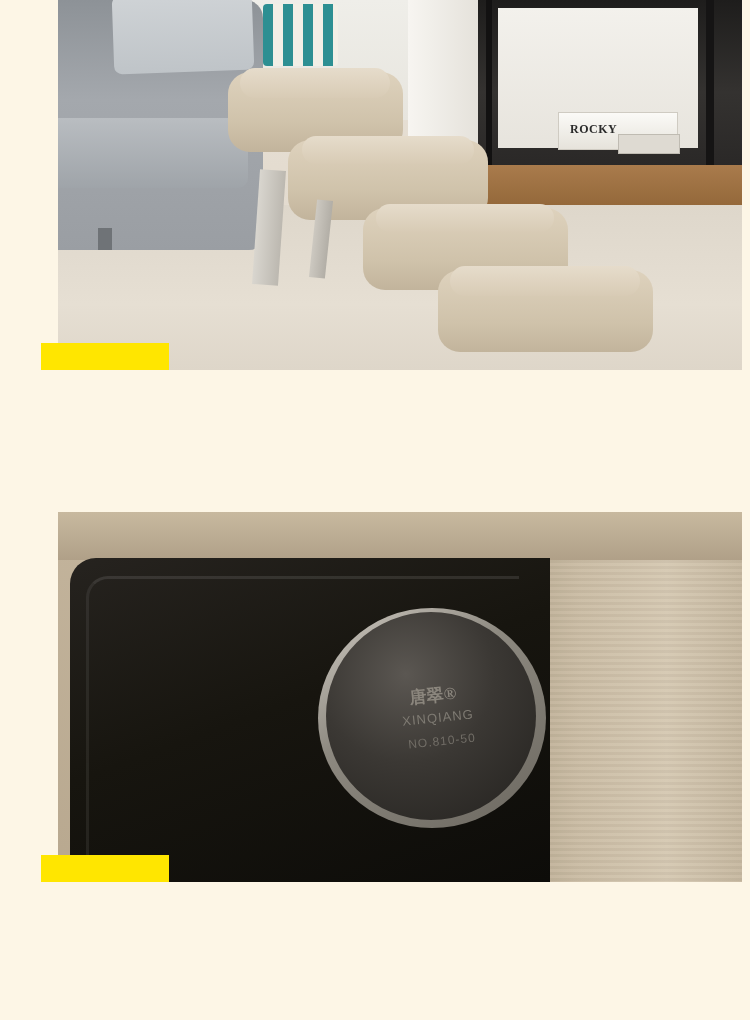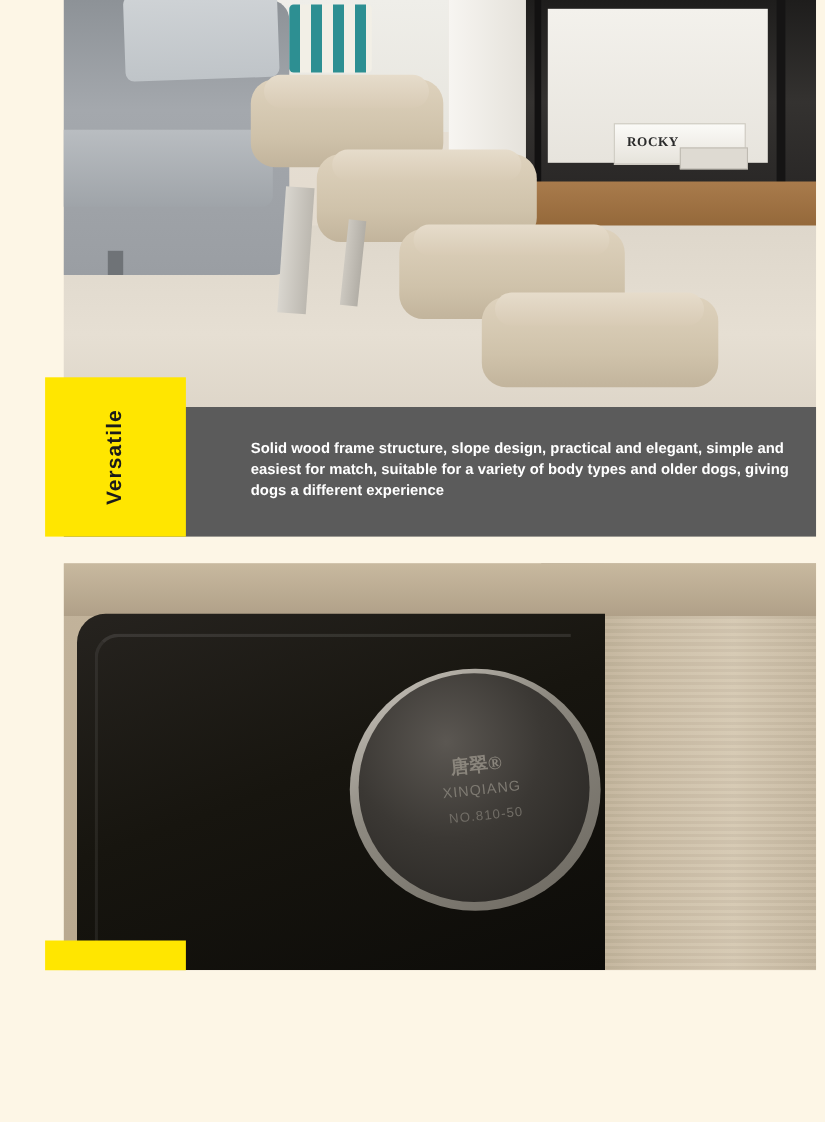--- a/index.html
+++ b/index.html
@@ -344,23 +344,20 @@
         <div class="st-top stt2"></div>
         <div class="st st3"></div>
         <div class="st-top stt3"></div>
         <div class="st st4"></div>
         <div class="st-top stt4"></div>
       </div>
       <div class="p1-woodleg"></div>
       <div class="p1-woodleg2"></div>
     </div>
 
-    <div class="caption-bar">
-      <div class="caption-text">Solid wood frame structure, slope design, practical and elegant, simple and easiest for match, suitable for a variety of body types and older dogs, giving dogs a different experience</div>
-    </div>
 
     <div class="tag">
       <span class="tag-label">Versatile</span>
     </div>
   </div>
 
   <div class="panel" id="panel-antislip">
 
     <div class="photo photo-two">
       <div class="p2-fabric"></div>

